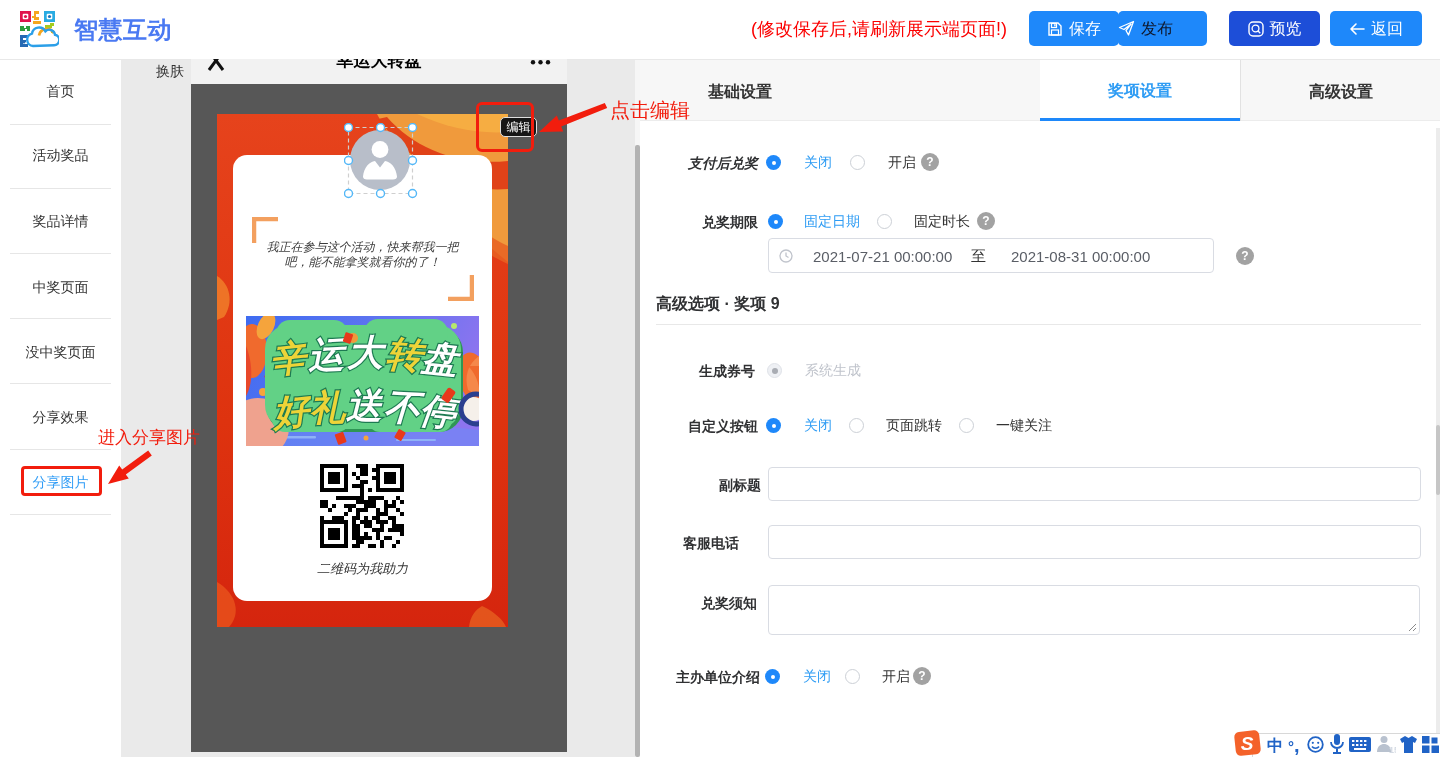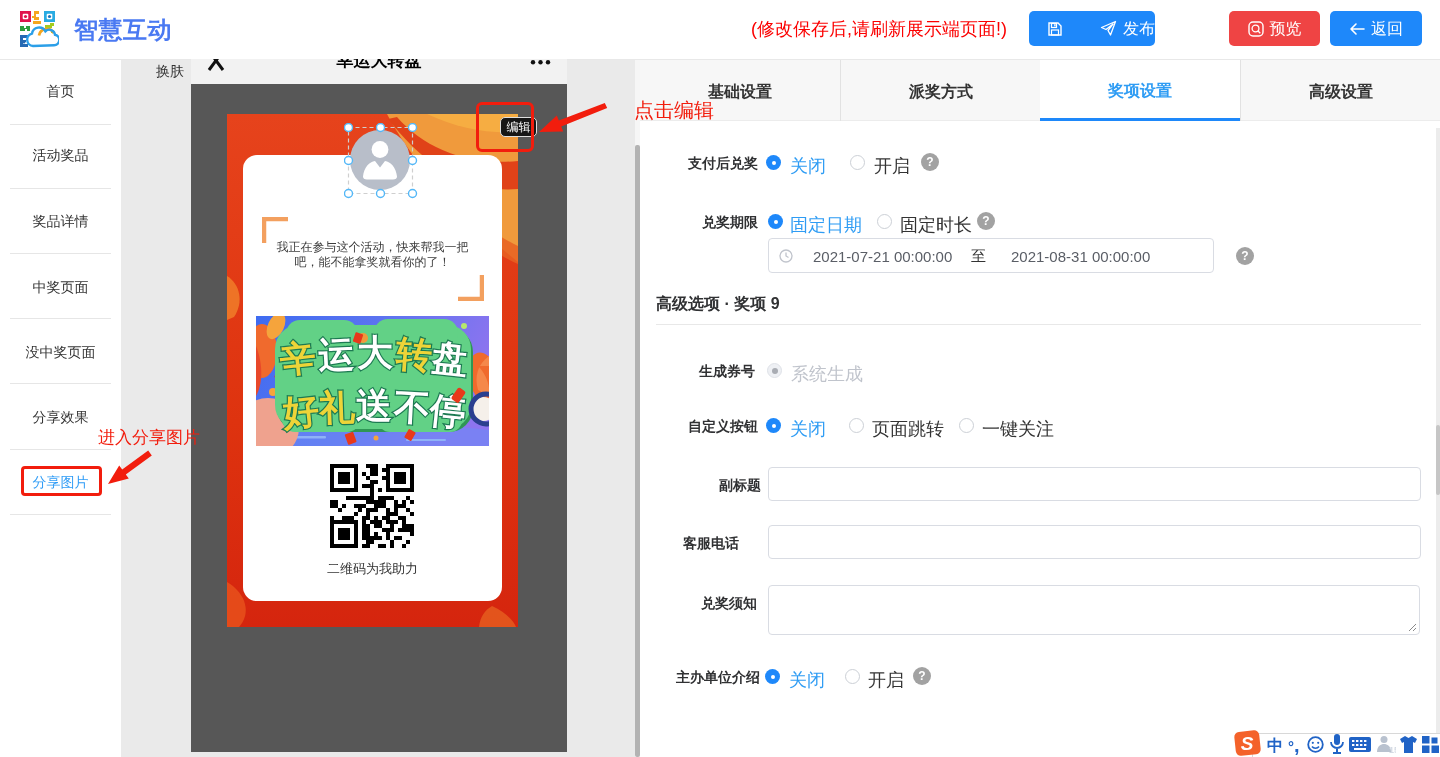--- a/index.html
+++ b/index.html
@@ -6,38 +6,38 @@
   body{font-family:"Liberation Sans",sans-serif;}
   #app{position:relative;width:1440px;height:757px;overflow:hidden;background:#eaeaea;}
   .abs{position:absolute;}
   .lbl{position:absolute;font-size:14px;font-weight:bold;color:#303133;text-align:right;}
   .radio{position:absolute;width:15px;height:15px;border-radius:50%;box-sizing:border-box;}
   .radio.on{background:#1e88fa;}
   .radio.on::after{content:"";position:absolute;left:5.5px;top:5.5px;width:4px;height:4px;border-radius:50%;background:#fff;}
   .radio.off{background:#fff;border:1px solid #ccd0d6;}
   .radio.dis{background:#eef0f4;border:1px solid #dfe2e8;}
   .radio.dis::after{content:"";position:absolute;left:3.5px;top:3.5px;width:6px;height:6px;border-radius:50%;background:#a9acb3;}
-  .rtext{position:absolute;font-size:18px;color:#333;}
+  .rtext{position:absolute;font-size:14px;color:#333;margin-left:14px;}
   .rtext.blue{color:#2e9cf4;}
   .help{position:absolute;width:18px;height:18px;border-radius:50%;background:#a2a2a2;color:#fff;font-size:12px;font-weight:bold;text-align:center;line-height:18px;}
   .inp{position:absolute;background:#fff;border:1px solid #d9dce3;border-radius:4px;box-sizing:border-box;}
   .menu{position:absolute;width:121px;text-align:center;font-size:14px;color:#333;}
   .mdiv{position:absolute;left:10px;width:101px;height:1px;background:#e6e6e6;}
   .tab{position:absolute;top:60px;width:200px;height:61px;line-height:64px;text-align:center;font-size:16px;font-weight:bold;color:#333;}
 </style>
 </head>
 <body>
 <div id="app">
 
 <div class="abs" style="left:121px;top:60px;width:70px;height:697px;background:#eaeaea;"></div>
 <div class="abs" style="left:149px;top:63px;width:42px;font-size:14px;color:#333;text-align:center;">换肤</div>
 
 <div class="abs" style="left:191px;top:84px;width:376px;height:668px;background:#575757;"></div>
 
-<div class="abs" id="poster" style="left:227px;top:114px;width:340px;height:513px;overflow:hidden;">
+<div class="abs" id="poster" style="left:217px;top:114px;width:340px;height:513px;overflow:hidden;font-style:italic;">
   <svg class="abs" style="left:0;top:0;" width="291" height="513" viewBox="0 0 291 513">
     <defs>
       <linearGradient id="pg" x1="0" y1="0" x2="0" y2="1">
         <stop offset="0" stop-color="#e6431c"></stop>
             <stop offset="0.6" stop-color="#de330f"></stop>
             <stop offset="1" stop-color="#d5250e"></stop>
       </linearGradient>
     </defs>
     <rect width="291" height="513" fill="url(#pg)"></rect>
     <path d="M160,0 C182,42 225,95 291,148 L291,0 Z" fill="#f09a3c"></path>
@@ -145,25 +145,24 @@
 <div class="abs" style="left:487px;top:117px;width:37px;height:20px;background:#161616;border:1px solid #dedede;border-radius:5px;box-sizing:border-box;color:#fff;font-size:12px;text-align:center;line-height:18px;margin-left:13px;">编辑</div>
 
 <div class="abs" style="left:567px;top:60px;width:73px;height:697px;background:#eaeaea;"></div>
 <div class="abs" style="left:635px;top:60px;width:5px;height:697px;background:#f6f6f6;"></div>
 <div class="abs" style="left:635px;top:145px;width:5px;height:612px;background:#b3b3b3;border-radius:2px;"></div>
 
 <div class="abs" style="left:640px;top:60px;width:800px;height:697px;background:#fff;"></div>
 
 <div class="abs" style="left:640px;top:60px;width:800px;height:61px;background:#f7f7f7;border-bottom:1px solid #ececec;box-sizing:border-box;"></div>
 <div class="tab" style="left:640px;">基础设置</div>
-<div class="tab" style="left:840px;border-left:1px solid #e2e2e2;">派奖方式</div>
 <div class="tab" style="left:1240px;border-left:1px solid #e2e2e2;">高级设置</div>
 <div class="tab" style="left:1040px;background:#fff;color:#2e9cf4;border-bottom:3px solid #1e88fa;box-sizing:border-box;line-height:62px;">奖项设置</div>
 
-<div class="lbl" style="left:600px;top:155px;width:158px;">支付后兑奖</div>
+<div class="lbl" style="left:600px;top:155px;width:158px;font-style:italic;">支付后兑奖</div>
 <div class="radio on" style="left:766px;top:155px;"></div>
 <div class="rtext blue" style="left:790px;top:154px;">关闭</div>
 <div class="radio off" style="left:850px;top:155px;"></div>
 <div class="rtext" style="left:874px;top:154px;">开启</div>
 <div class="help" style="left:921px;top:153px;">?</div>
 
 <div class="lbl" style="left:600px;top:214px;width:158px;">兑奖期限</div>
 <div class="radio on" style="left:768px;top:214px;"></div>
 <div class="rtext blue" style="left:790px;top:213px;">固定日期</div>
 <div class="radio off" style="left:877px;top:214px;"></div>
@@ -250,37 +249,37 @@
   <div class="abs" style="left:751px;top:17px;font-size:18px;color:#fb0000;">(修改保存后,请刷新展示端页面!)</div>
 </div>
 
 <div class="abs" style="left:1029px;top:11px;width:90px;height:35px;background:#1e88fa;border-radius:5px;color:#fff;font-size:16px;text-align:center;line-height:35px;">
   <svg style="vertical-align:-3px;margin-right:6px;" width="16" height="16" viewBox="0 0 16 16">
         <path d="M2,2 h9 l3,3 v9 h-12 z" fill="none" stroke="#fff" stroke-width="1.4"></path>
         <rect x="4.5" y="2.5" width="5" height="4" fill="none" stroke="#fff" stroke-width="1.2"></rect>
         <rect x="7.2" y="3.2" width="1.4" height="2.2" fill="#fff"></rect>
         <rect x="4.5" y="9" width="7" height="5" fill="none" stroke="#fff" stroke-width="1.2"></rect>
       </svg>保存</div>
-<div class="abs" style="left:1066px;top:11px;width:89px;height:35px;background:#1e88fa;border-radius:5px;color:#ffffff;font-size:16px;text-align:right;line-height:35px;">
+<div class="abs" style="left:1118px;top:11px;width:89px;height:35px;background:#1e88fa;border-radius:5px;color:#0f172a;font-size:16px;text-align:left;line-height:35px;">
   <svg style="vertical-align:-3px;margin-right:6px;" width="17" height="17" viewBox="0 0 17 17">
         <path d="M15.5,1.5 L1.5,7.5 L6,9.5 L13,4 L8,10.5 L10.5,15 Z" fill="none" stroke="#fff" stroke-width="1.3" stroke-linejoin="round"></path>
       </svg>发布</div>
-<div class="abs" style="left:1229px;top:11px;width:91px;height:35px;background:#ef4444;border-radius:5px;color:#fff;font-size:16px;text-align:center;line-height:35px;">
+<div class="abs" style="left:1229px;top:11px;width:91px;height:35px;background:#1d4ed8;border-radius:5px;color:#fff;font-size:16px;text-align:center;line-height:35px;">
   <svg style="vertical-align:-3px;margin-right:6px;" width="16" height="16" viewBox="0 0 16 16">
         <rect x="1" y="1" width="14" height="14" rx="4" fill="none" stroke="#fff" stroke-width="1.4"></rect>
         <circle cx="7.5" cy="7.5" r="3.4" fill="none" stroke="#fff" stroke-width="1.3"></circle>
         <path d="M10,10 L12.3,12.3" stroke="#fff" stroke-width="1.3"></path>
       </svg>预览</div>
 <div class="abs" style="left:1330px;top:11px;width:92px;height:35px;background:#1e88fa;border-radius:5px;color:#fff;font-size:16px;text-align:center;line-height:35px;">
   <svg style="vertical-align:-2px;margin-right:6px;" width="16" height="14" viewBox="0 0 16 14">
         <path d="M15,7 L2,7 M7,2 L2,7 L7,12" fill="none" stroke="#fff" stroke-width="1.6" stroke-linecap="round" stroke-linejoin="round"></path>
       </svg>返回</div>
 
 <div class="abs" style="left:476px;top:102px;width:58px;height:50px;border:3px solid #f21d0d;border-radius:6px;box-sizing:border-box;z-index:30;"></div>
-<div class="abs" style="left:610px;top:97px;font-size:20px;color:#f21d0d;z-index:30;margin-left:24px;">点击编辑</div>
+<div class="abs" style="left:610px;top:97px;font-size:20px;color:#f21d0d;z-index:30;">点击编辑</div>
 <svg class="abs" style="left:536px;top:103px;z-index:30;" width="72" height="34" viewBox="0 0 72 34">
       <path d="M68.8,0 L22.8,17.5 L20.8,12.6 L3,29 L27.2,28.4 L25.2,23.5 L71.2,5 Z" fill="#f21d0d"></path>
     </svg>
 
 <div class="abs" style="left:21px;top:466px;width:81px;height:30px;border:3px solid #f21d0d;border-radius:4px;box-sizing:border-box;z-index:30;"></div>
 <div class="abs" style="left:98px;top:426px;font-size:17px;color:#f21d0d;z-index:30;">进入分享图片</div>
 <svg class="abs" style="left:104px;top:450px;z-index:30;" width="50" height="36" viewBox="0 0 50 36">
       <path d="M44.2,0.6 L18.2,19.6 L15.2,15.6 L4,34 L24.8,28.4 L21.8,24.4 L47.8,5.4 Z" fill="#f21d0d"></path>
     </svg>
 

